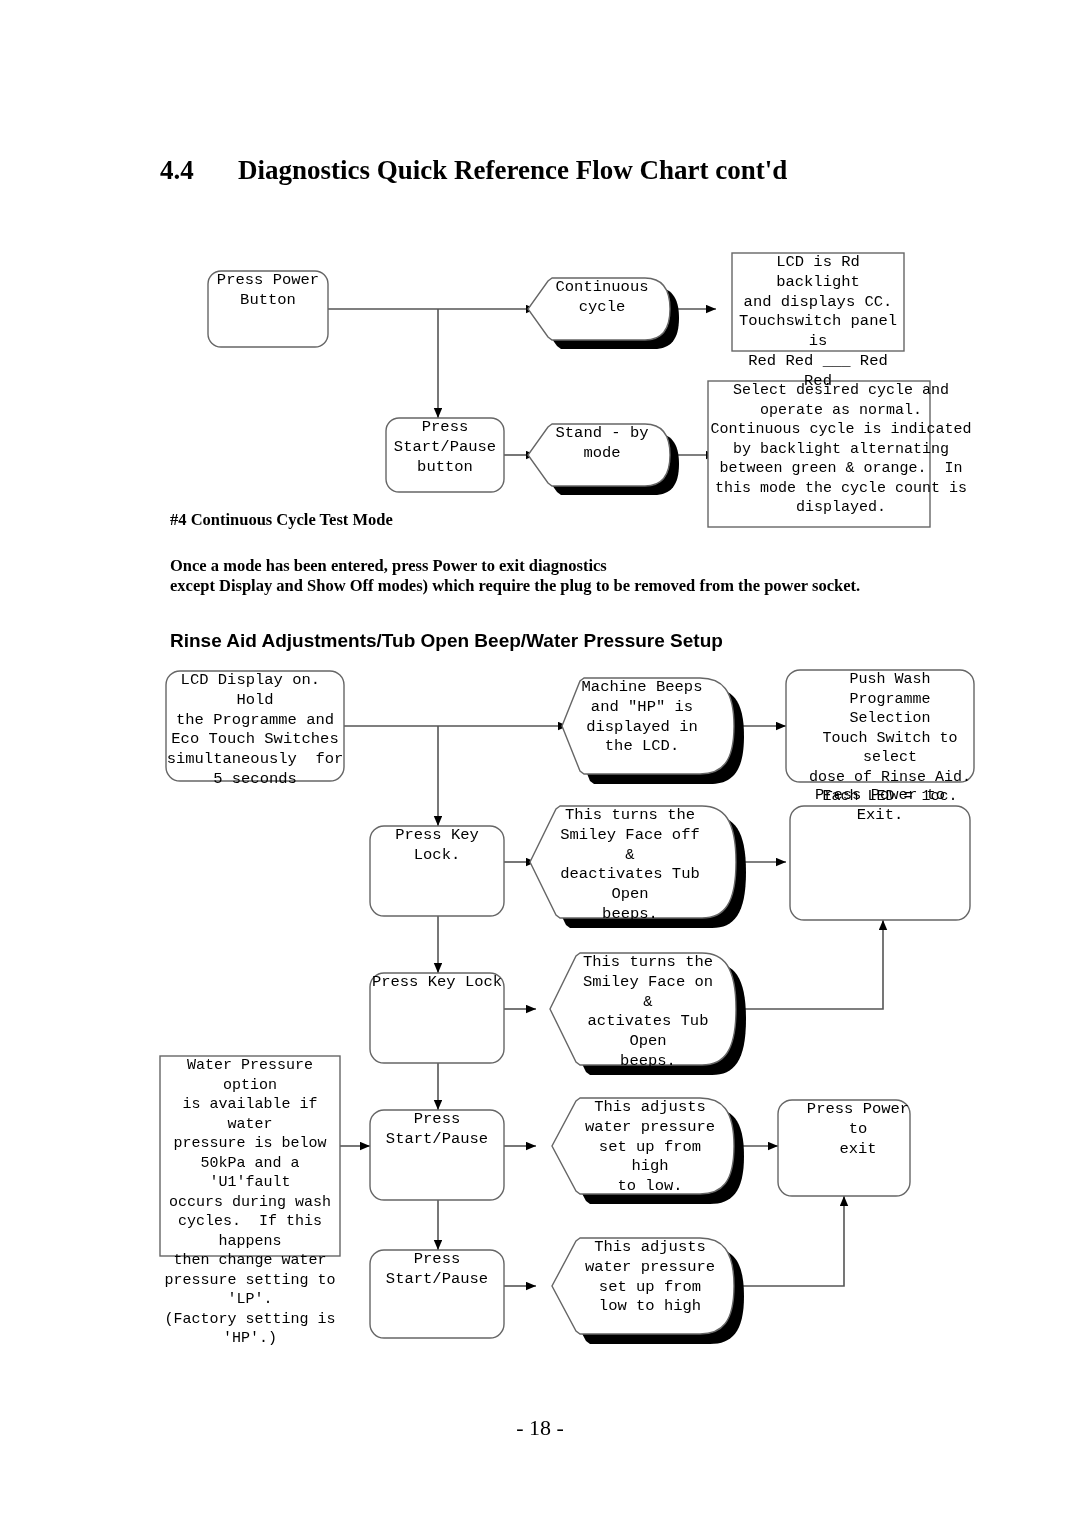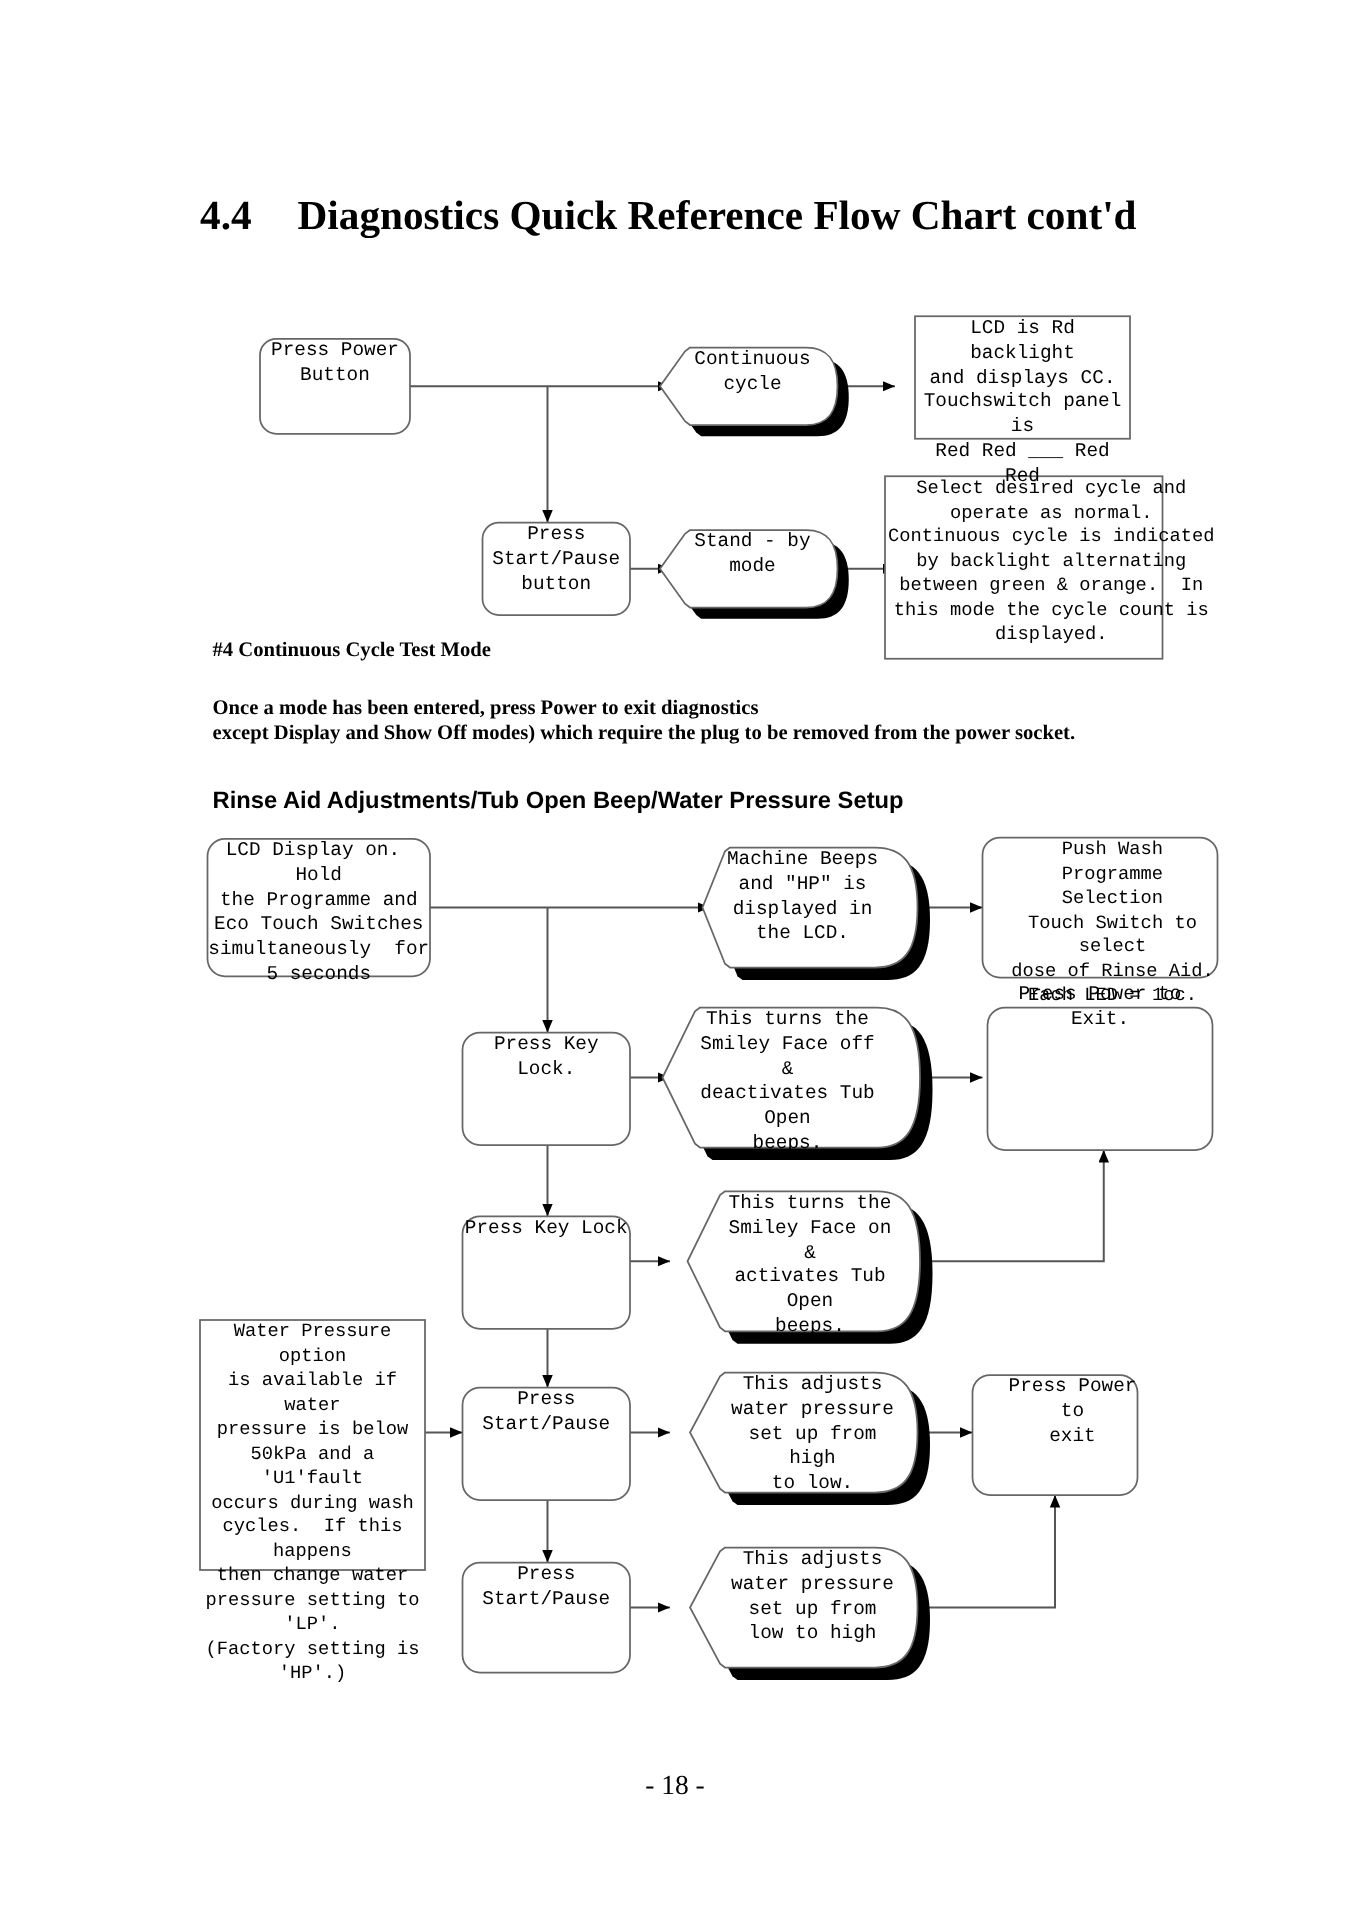--- a/index.html
+++ b/index.html
@@ -23,21 +23,21 @@
   }
 
   
   .h-title {
     position: absolute;
     left: 160px;
     top: 155px;
     width: 800px;
     font-family: "Liberation Serif", serif;
     font-weight: bold;
-    font-size: 33px;
+    font-size: 27px;
     letter-spacing: 0px;
     white-space: nowrap;
   }
   .h-title .num { display: inline-block; width: 78px; }
 
   .h-bold {
     position: absolute;
     font-family: Liberation Serif, serif;
     font-weight: bold;
     font-size: 16.5px;

